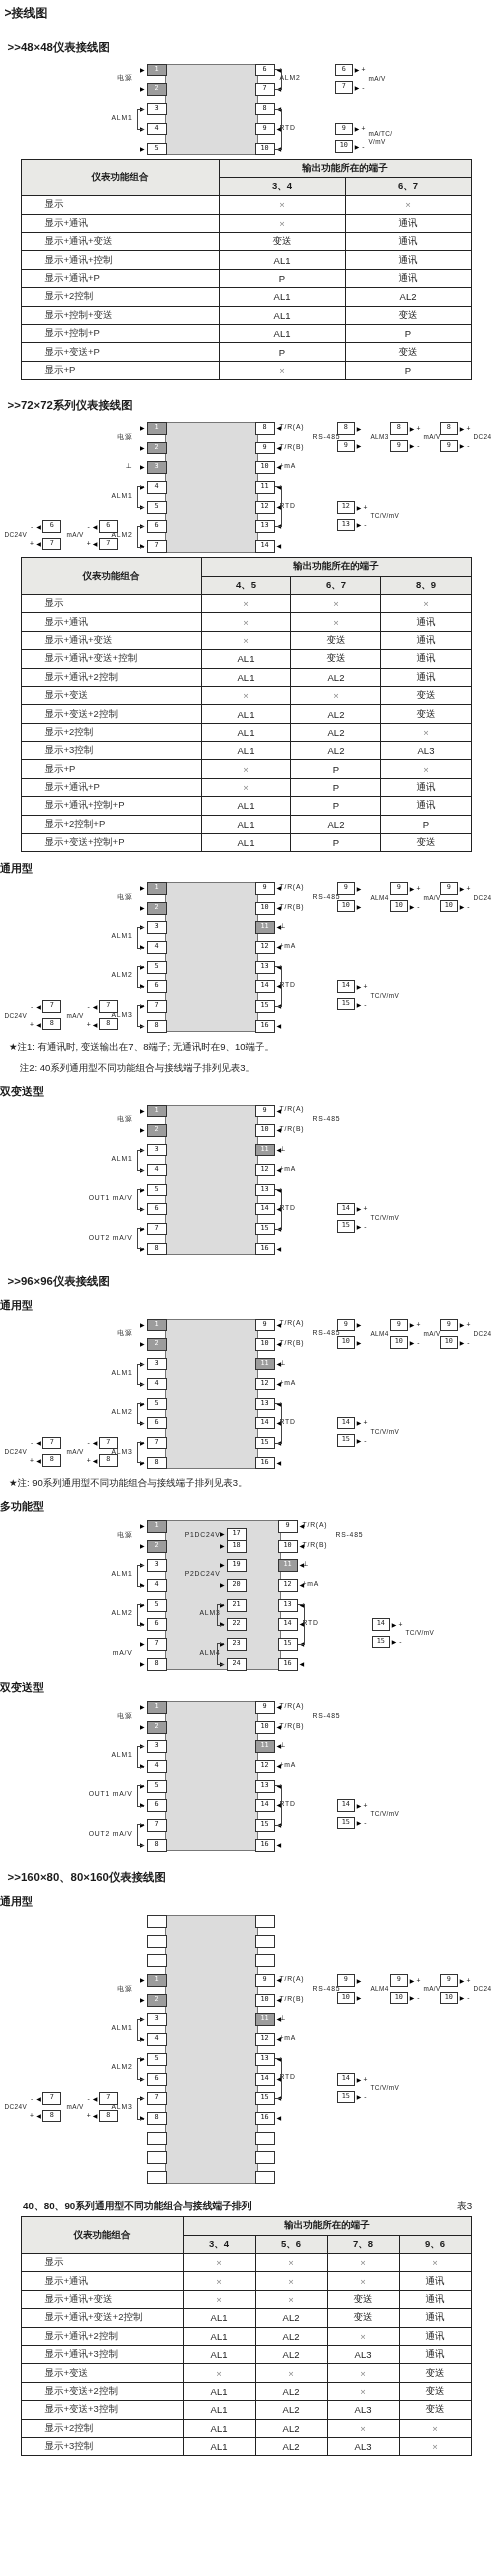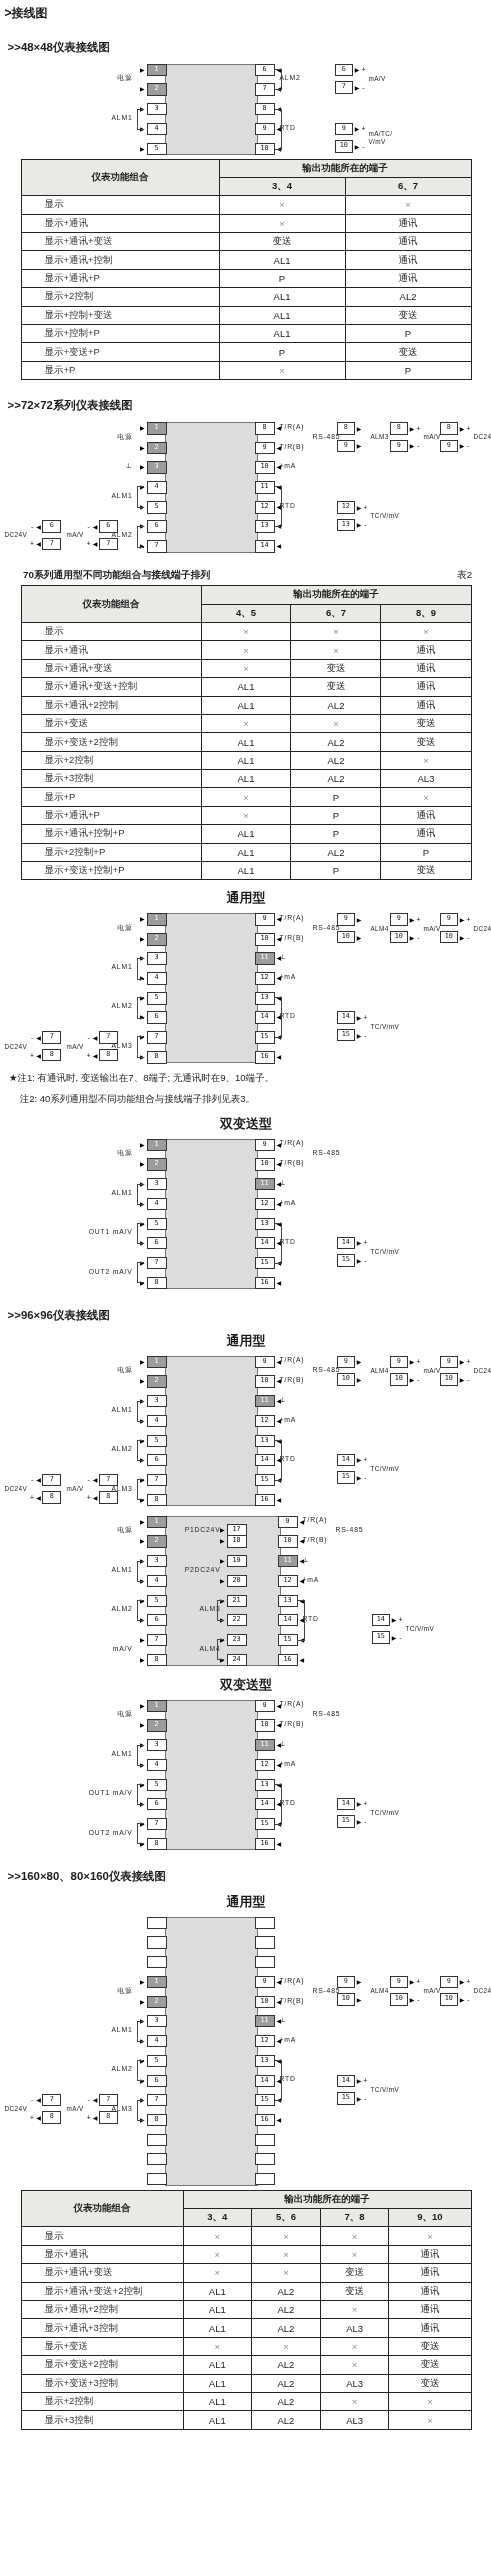--- a/index.html
+++ b/index.html
@@ -12,21 +12,21 @@
   .tbl-title{display:flex;justify-content:space-between;align-items:flex-end;
              font-size:9.8px;font-weight:bold;margin:15px 19.7px 3px 23px;}
   .tbl-title .tag{font-weight:normal;font-size:9.8px;}
   table.ftable{width:451px;margin:0 auto;border-collapse:collapse;border:1.5px solid #222;}
   .ftable th,.ftable td{border:0.8px solid #222;font-size:9.5px;padding:1.5px 3px;
              text-align:center;height:14.4px;}
   .ftable th{background:#e9e9e6;font-weight:bold;}
   .ftable td.lbl{text-align:left;padding-left:23px;color:#333;}
   .ftable td.x{color:#8a8a8a;}
   .diag{margin:9px auto 3px auto;}
-  .diag-title{text-align:center;font-weight:bold;font-size:13px;margin:9px 0 6px 0;}
+  .diag-title{text-align:left;font-weight:bold;font-size:11px;margin:9px 0 6px 0;}
   .dcanvas{position:relative;margin:0 auto;}
   .dbody{position:absolute;background:#dcdcdc;border:0.8px solid #777;}
   .term{position:absolute;background:#fff;border:0.8px solid #333;font-size:6.8px;
         line-height:9.8px;text-align:center;font-family:"DejaVu Sans Mono",monospace;color:#111;}
   .term.gray{background:#9c9c9c;color:#fff;}
   .term.blank{background:#fff;}
   .tri{position:absolute;font-size:6px;line-height:10.6px;color:#000;
        font-family:"DejaVu Sans",sans-serif;}
   .tri.L{left:-7.6px;top:0;}
   .tri.R{right:-7.6px;top:0;}
@@ -284,24 +284,20 @@
               </div>
               <div class="arow">
                 <span class="asign">+</span>
                 <span class="atri">◀</span>
                 <div class="abox">7</div>
               </div>
             </div>
           </div>
         </div>
       </div>
-      <div class="tbl-title">
-        <span>70系列通用型不同功能组合与接线端子排列</span>
-        <span class="tag">表2</span>
-      </div>
       <table class="ftable">
         <thead>
           <tr>
             <th rowspan="2" style="width: 40%;">仪表功能组合</th>
             <th colspan="3">输出功能所在的端子</th>
           </tr>
           <tr>
             <th>4、5</th>
             <th>6、7</th>
             <th>8、9</th>
@@ -693,21 +689,23 @@
               </div>
               <div class="arow">
                 <span class="asign">+</span>
                 <span class="atri">◀</span>
                 <div class="abox">8</div>
               </div>
             </div>
           </div>
         </div>
       </div>
+      <div class="note">★注: 90系列通用型不同功能组合与接线端子排列见表3。</div>
       <div class="diag">
+        <div class="diag-title">多功能型</div>
         <div class="dcanvas" style="width: 489px; height: 151px;">
           <div class="dbody" style="left: 163px; top: 0px; width: 114px; height: 148px;"></div>
           <div class="term gray" style="left: 145px; top: 0px; width: 18px; height: 10.6px;">1<span class="tri L">▶</span></div>
           <div class="term gray" style="left: 145px; top: 19.7px; width: 18px; height: 10.6px;">2<span class="tri L">▶</span></div>
           <div class="term" style="left: 145px; top: 39px; width: 18px; height: 10.6px;">3<span class="tri L">▶</span></div>
           <div class="term" style="left: 145px; top: 59px; width: 18px; height: 10.6px;">4<span class="tri L">▶</span></div>
           <div class="term" style="left: 145px; top: 79px; width: 18px; height: 10.6px;">5<span class="tri L">▶</span></div>
           <div class="term" style="left: 145px; top: 98px; width: 18px; height: 10.6px;">6<span class="tri L">▶</span></div>
           <div class="term" style="left: 145px; top: 118px; width: 18px; height: 10.6px;">7<span class="tri L">▶</span></div>
           <div class="term" style="left: 145px; top: 138px; width: 18px; height: 10.6px;">8<span class="tri L">▶</span></div>
@@ -946,31 +944,35 @@
               </div>
               <div class="arow">
                 <span class="asign">+</span>
                 <span class="atri">◀</span>
                 <div class="abox">8</div>
               </div>
             </div>
           </div>
         </div>
       </div>
+      <div class="tbl-title">
+        <span>40、80、90系列通用型不同功能组合与接线端子排列</span>
+        <span class="tag">表3</span>
+      </div>
       <table class="ftable">
         <thead>
           <tr>
             <th rowspan="2" style="width: 36%;">仪表功能组合</th>
             <th colspan="4">输出功能所在的端子</th>
           </tr>
           <tr>
             <th>3、4</th>
             <th>5、6</th>
             <th>7、8</th>
-            <th>9、10</th>
+            <th>9、6</th>
           </tr>
         </thead>
         <tbody>
           <tr>
             <td class="lbl">显示</td>
             <td class="x">×</td>
             <td class="x">×</td>
             <td class="x">×</td>
             <td class="x">×</td>
           </tr>

